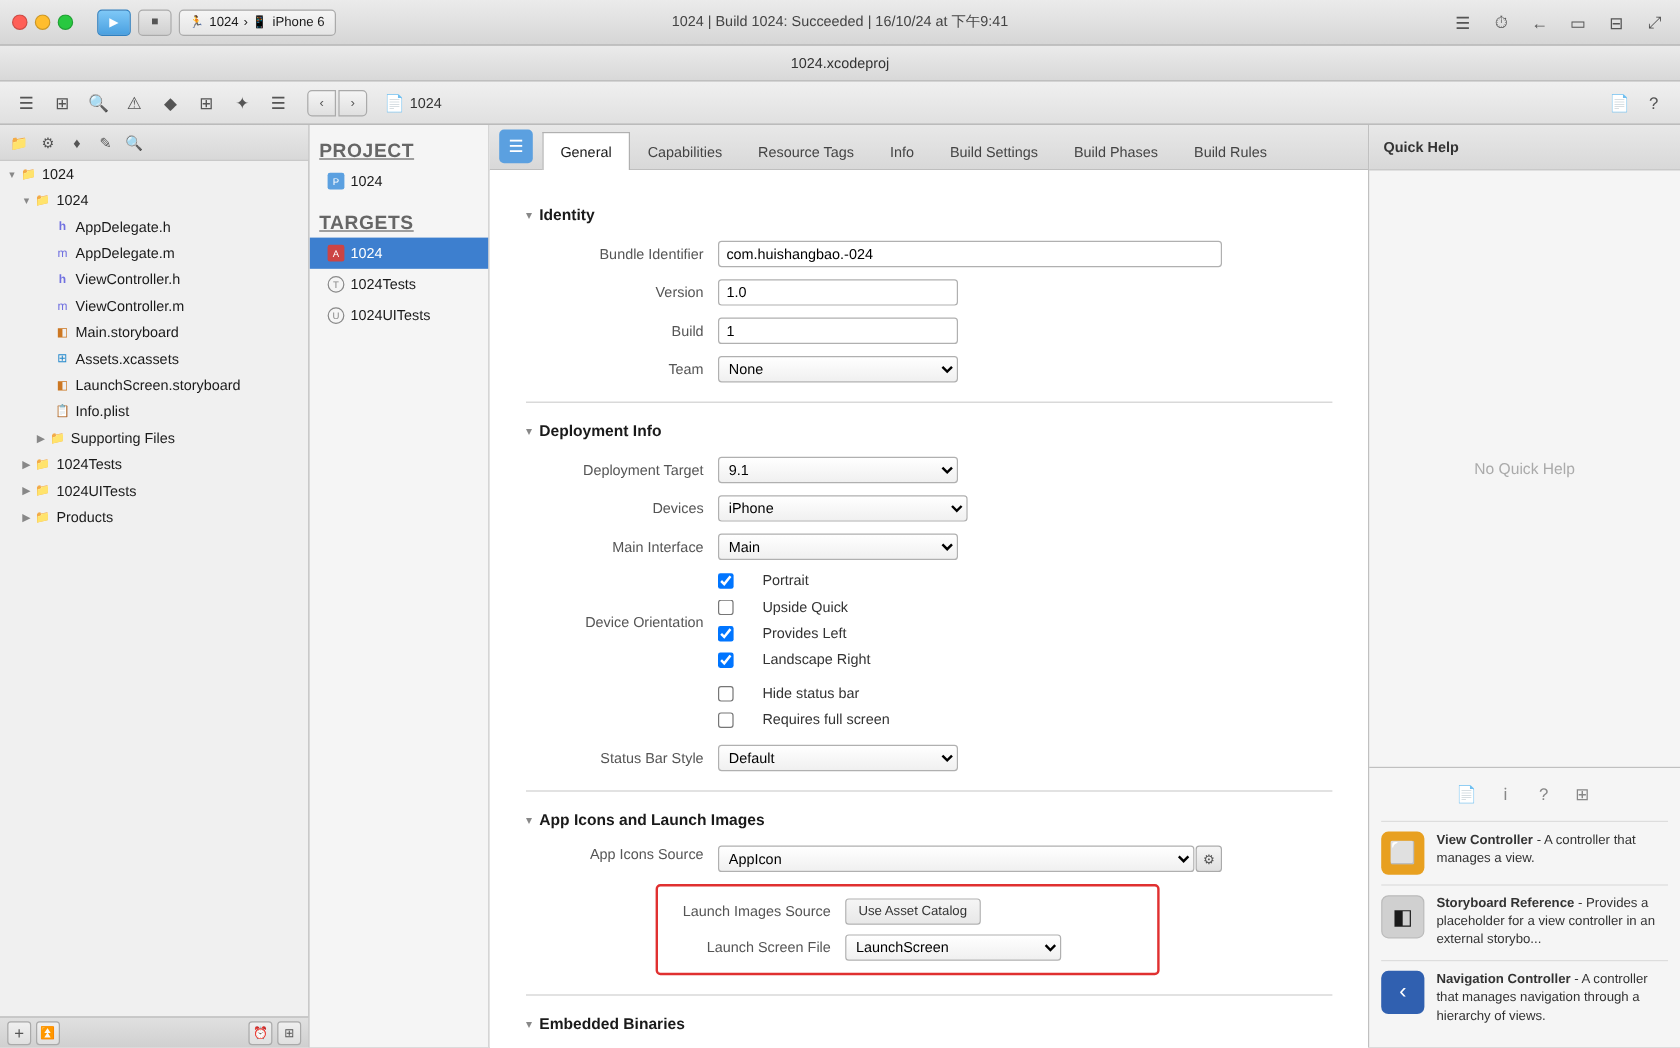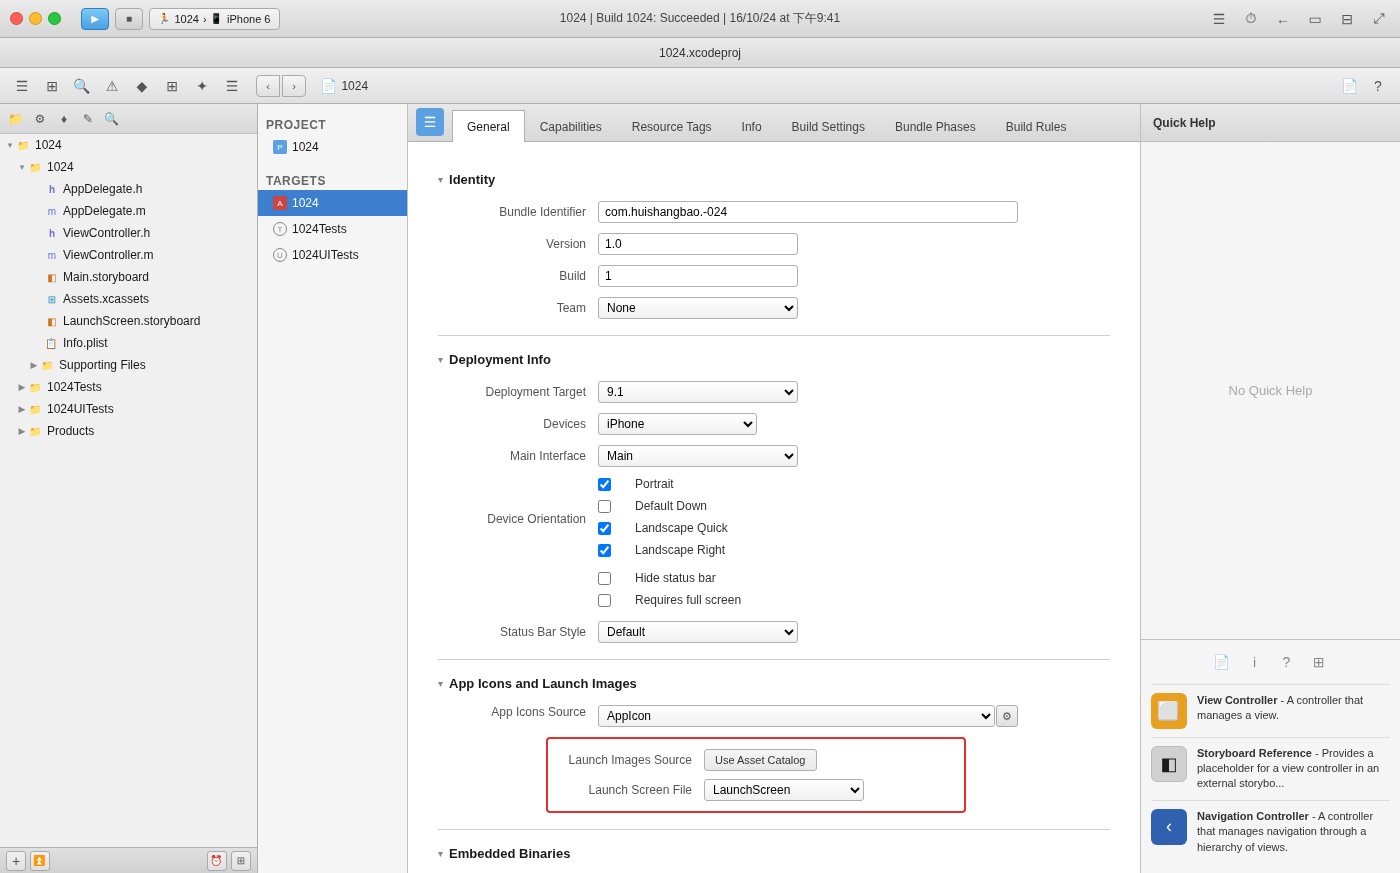--- a/index.html
+++ b/index.html
@@ -49,21 +49,21 @@
     .h-file { color: #7070e0; font-size: 10px; font-weight: bold; }
     .m-file { color: #7070e0; font-size: 10px; }
     .storyboard-icon { color: #cc7722; font-size: 10px; }
     .xcassets-icon { color: #2288cc; font-size: 10px; }
     .plist-icon { color: #888; font-size: 10px; }
     .sidebar-footer { height: 26px; background: linear-gradient(to bottom, #e0e0e0, #d0d0d0); border-top: 1px solid #b0b0b0; display: flex; align-items: center; padding: 0 6px; gap: 4px; }
     .sidebar-footer-btn { width: 20px; height: 20px; display: flex; align-items: center; justify-content: center; color: #555; font-size: 14px; cursor: pointer; border: 1px solid #aaa; border-radius: 3px; background: linear-gradient(to bottom, #f0f0f0, #e0e0e0); }
 
     
     .navigator { width: 150px; background: #f5f5f5; border-right: 1px solid #c0c0c0; display: flex; flex-direction: column; overflow: hidden; }
-    .nav-section { padding: 6px 8px 2px 8px; font-size: 12px; font-weight: bold; color: #666; text-transform: uppercase; letter-spacing: 0.5px; }
+    .nav-section { padding: 6px 8px 2px 8px; font-size: 16px; font-weight: bold; color: #666; text-transform: uppercase; letter-spacing: 0.5px; text-decoration: underline; }
     .nav-item { display: flex; align-items: center; height: 26px; padding: 0 8px; cursor: pointer; font-size: 12px; gap: 4px; }
     .nav-item.selected { background: #3d7fcf; color: white; }
     .nav-item .nav-icon { width: 16px; height: 16px; display: flex; align-items: center; justify-content: center; }
     .target-icon { width: 14px; height: 14px; border-radius: 2px; background: #cc4444; display: flex; align-items: center; justify-content: center; font-size: 8px; color: white; }
     .test-icon { width: 14px; height: 14px; border-radius: 50%; border: 1.5px solid #888; display: flex; align-items: center; justify-content: center; font-size: 8px; color: #888; }
 
     
     .content-area { flex: 1; display: flex; flex-direction: column; background: #fff; overflow: hidden; }
 
     
@@ -97,21 +97,21 @@
     .icons-control { flex: 1; max-width: 420px; display: flex; align-items: center; gap: 1px; }
     .app-icons-select { height: 22px; border: 1px solid #b0b0b0; border-radius: 3px; padding: 0 4px; font-size: 12px; background: linear-gradient(to bottom, #fff, #f0f0f0); flex: 1; }
     .gear-btn { width: 22px; height: 22px; border: 1px solid #aaa; border-radius: 3px; background: linear-gradient(to bottom, #f5f5f5, #e0e0e0); display: flex; align-items: center; justify-content: center; font-size: 11px; color: #555; cursor: pointer; }
 
     
     .highlight-box { border: 2px solid #e03030; border-radius: 4px; padding: 10px 16px; margin-left: 0; background: rgba(255,255,255,0.5); }
     .launch-row { display: flex; align-items: center; margin-bottom: 8px; }
     .launch-row:last-child { margin-bottom: 0; }
     .launch-label { width: 140px; text-align: right; font-size: 12px; color: #555; padding-right: 12px; flex-shrink: 0; }
     .use-asset-btn { height: 22px; border: 1px solid #b0b0b0; border-radius: 3px; padding: 0 10px; font-size: 11px; background: linear-gradient(to bottom, #f5f5f5, #e8e8e8); cursor: pointer; color: #333; }
-    .launch-select { height: 22px; border: 1px solid #b0b0b0; border-radius: 3px; padding: 0 4px; font-size: 12px; background: linear-gradient(to bottom, #fff, #f0f0f0); width: 160px; appearance: auto; }
+    .launch-select { height: 22px; border: 1px solid #b0b0b0; border-radius: 3px; padding: 0 4px; font-size: 12px; background: linear-gradient(to bottom, #fff, #f0f0f0); width: 180px; appearance: auto; }
 
     
     .quick-help { width: 260px; background: #f5f5f5; border-left: 1px solid #c0c0c0; display: flex; flex-direction: column; }
     .quick-help-header { height: 38px; background: linear-gradient(to bottom, #e8e8e8, #d8d8d8); border-bottom: 1px solid #c0c0c0; display: flex; align-items: center; padding: 0 12px; font-size: 12px; font-weight: 600; color: #333; }
     .quick-help-empty { flex: 1; display: flex; align-items: center; justify-content: center; color: #aaa; font-size: 13px; }
     .quick-help-footer { border-top: 1px solid #c0c0c0; padding: 10px; }
     .qh-toolbar { display: flex; gap: 8px; margin-bottom: 10px; justify-content: center; }
     .qh-tb-icon { width: 24px; height: 24px; display: flex; align-items: center; justify-content: center; font-size: 14px; color: #888; cursor: pointer; }
     .qh-item { display: flex; align-items: flex-start; gap: 10px; padding: 8px 0; border-top: 1px solid #ddd; }
     .qh-icon { width: 36px; height: 36px; border-radius: 6px; flex-shrink: 0; display: flex; align-items: center; justify-content: center; }
@@ -344,21 +344,21 @@
       <div class="tab">
         <span>Resource Tags</span>
       </div>
       <div class="tab">
         <span>Info</span>
       </div>
       <div class="tab">
         <span>Build Settings</span>
       </div>
       <div class="tab">
-        <span>Bundle Phases</span>
+        <span>Build Phases</span>
       </div>
       <div class="tab">
         <span>Build Rules</span>
       </div>
     </div>
 
     <div class="settings-content">
 
       <div class="section-header">
         <span class="toggle">▾</span>
@@ -407,21 +407,21 @@
         <div class="form-control">
           <select class="select-input" style="width:200px;">
             <option>9.1</option>
           </select>
         </div>
       </div>
 
       <div class="form-row">
         <div class="form-label">Devices</div>
         <div class="form-control">
-          <select class="select-input" style="width:159px;">
+          <select class="select-input" style="width:208px;">
             <option>iPhone</option>
           </select>
         </div>
       </div>
 
       <div class="form-row">
         <div class="form-label">Main Interface</div>
         <div class="form-control">
           <select class="select-input" style="width:200px;">
             <option>Main</option>
@@ -432,25 +432,25 @@
       <div class="form-row">
         <div class="form-label">Device Orientation</div>
         <div class="form-control">
           <div class="orientation-group">
             <div class="checkbox-row">
               <input type="checkbox" checked="" style="">
               <span>Portrait</span>
             </div>
             <div class="checkbox-row">
               <input type="checkbox" style="">
-              <span>Default Down</span>
+              <span>Upside Quick</span>
             </div>
             <div class="checkbox-row">
               <input type="checkbox" checked="" style="">
-              <span>Landscape Quick</span>
+              <span>Provides Left</span>
             </div>
             <div class="checkbox-row">
               <input type="checkbox" checked="" style="">
               <span>Landscape Right</span>
             </div>
           </div>
         </div>
       </div>
 
       <div class="form-row">

